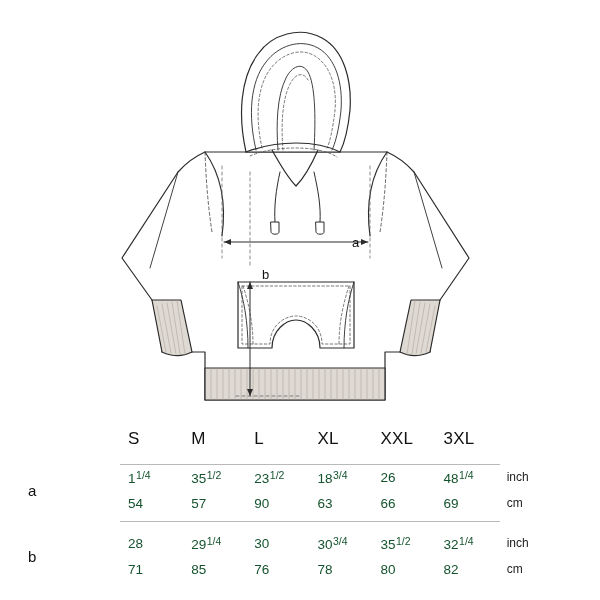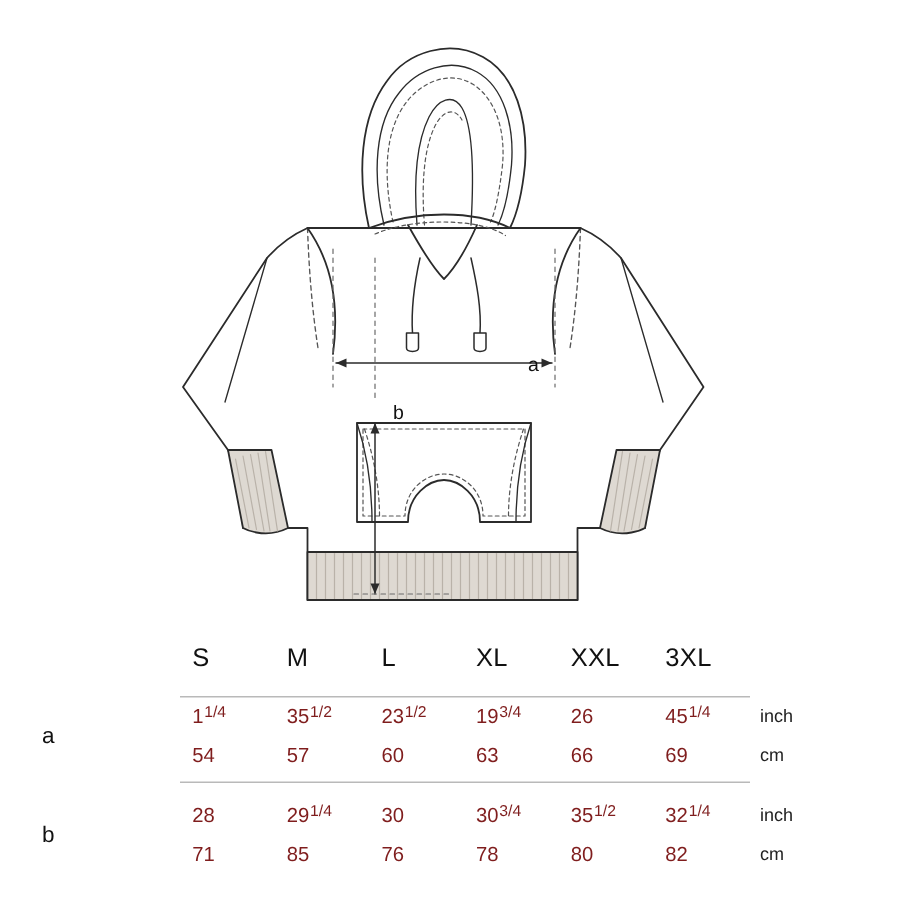--- a/index.html
+++ b/index.html
@@ -62,21 +62,21 @@
     letter-spacing: 0.2px;
   }
   .rowlabel {
     font-size: 15px;
     font-weight: bold;
     color: #111;
     padding-left: 2px;
   }
   .val {
     font-size: 13.5px;
-    color: #7f1d1d;
+    color: #14532d;
     height: 26px;
     white-space: nowrap;
   }
   .val .frac {
     font-size: 10.5px;
     vertical-align: 0.35em;
     margin-left: 0.5px;
   }
   .unit {
     font-size: 12px;
@@ -268,29 +268,29 @@
       <tbody>
         <tr class="gap-row">
             <td colspan="8"></td>
           </tr>
 
         <tr>
           <td class="rowlabel" rowspan="2">a</td>
           <td class="val"><span>1</span><span class="frac">1/4</span></td>
           <td class="val"><span>35</span><span class="frac">1/2</span></td>
           <td class="val"><span>23</span><span class="frac">1/2</span></td>
-          <td class="val"><span>19</span><span class="frac">3/4</span></td>
+          <td class="val"><span>18</span><span class="frac">3/4</span></td>
           <td class="val">26</td>
-          <td class="val"><span>45</span><span class="frac">1/4</span></td>
+          <td class="val"><span>48</span><span class="frac">1/4</span></td>
           <td class="unit">inch</td>
         </tr>
         <tr>
           <td class="val">54</td>
           <td class="val">57</td>
-          <td class="val">60</td>
+          <td class="val">90</td>
           <td class="val">63</td>
           <td class="val">66</td>
           <td class="val">69</td>
           <td class="unit">cm</td>
         </tr>
 
         <tr class="sep-row">
             <td colspan="8"></td>
           </tr>
 

